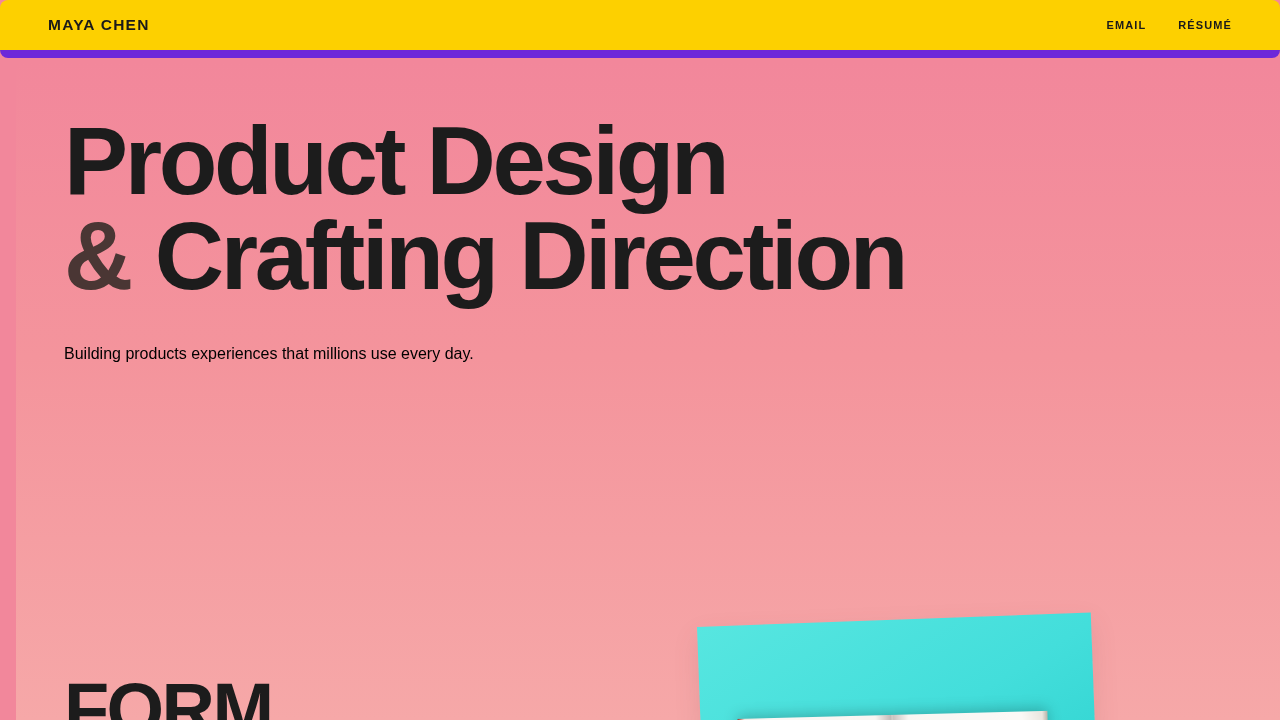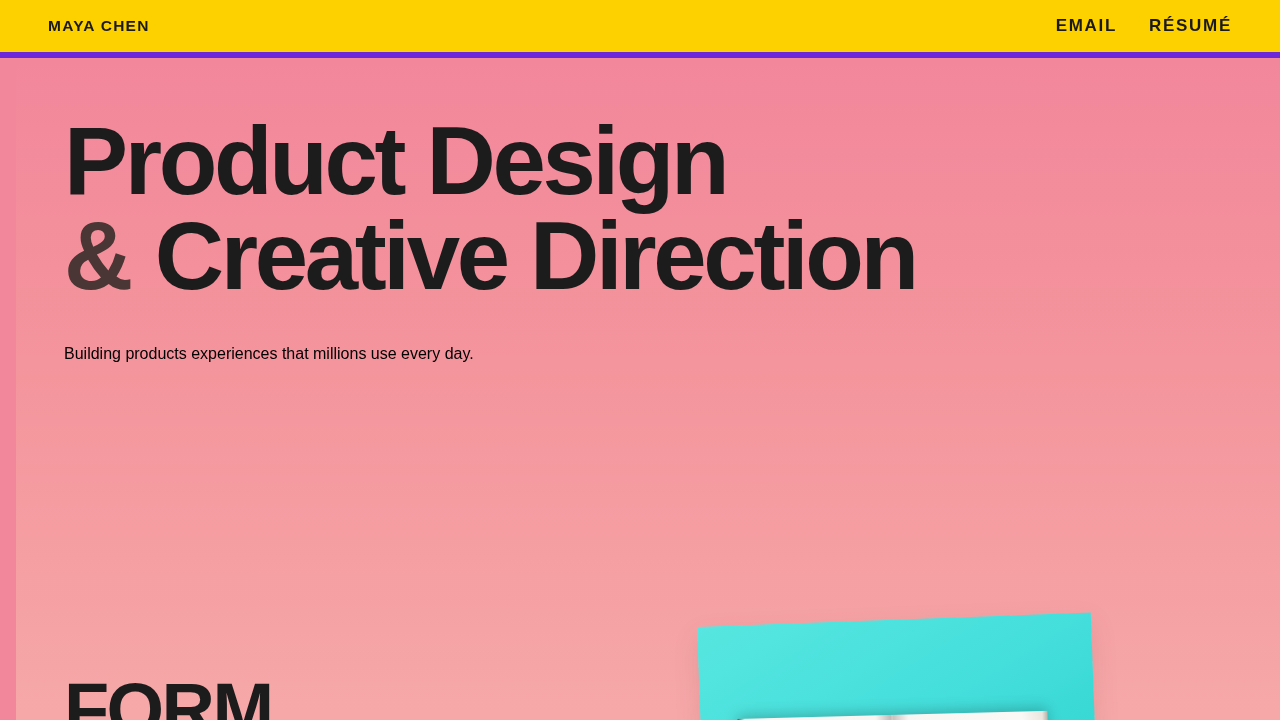--- a/index.html
+++ b/index.html
@@ -11,32 +11,33 @@
   }
 
   
   .page { position:relative; width:1280px; height:720px; overflow:hidden; }
 
   
   .site-header{
     position:relative; z-index:30;
     height:58px; width:100%;
     background:#fdd000;
-    border-bottom:6px solid #6d28d9;
+    border-bottom:8px solid #6d28d9;
     display:flex; align-items:center; justify-content:space-between;
     padding:0 48px 0 48px;
+    border-radius:8px;
   }
   .brand{
     font-size:15.5px; font-weight:bold; letter-spacing:0.08em;
     color:#1a1a1a; text-transform:uppercase; white-space:nowrap;
     cursor:pointer;
   }
   .nav{ display:flex; align-items:center; gap:32px; }
   .nav-link{
-    font-size:17px; font-weight:bold; letter-spacing:0.1em;
+    font-size:11px; font-weight:bold; letter-spacing:0.1em;
     color:#1a1a1a; text-transform:uppercase; text-decoration:none;
     white-space:nowrap; cursor:pointer;
   }
 
   
   .hero{
     position:absolute; top:61px; left:16px;
     width:1280px; height:659px;
     background:linear-gradient(to bottom,#f2879b 0%,#f4949c 45%,#f6a8a8 100%);
     overflow:hidden;
@@ -118,21 +119,21 @@
       <a class="nav-link" href="#">EMAIL</a>
       <a class="nav-link" href="#">RÉSUMÉ</a>
     </nav>
   </header>
 
   <section class="hero">
     <div class="hero-inner">
 
       <h1 class="headline">
         <div>Product Design</div>
-        <div><span class="amp">&amp;</span> <span>Creative Direction</span></div>
+        <div><span class="amp">&amp;</span> <span>Crafting Direction</span></div>
       </h1>
 
       <p class="subtitle">
         </p>
         <div>Building products experiences that millions use every day.</div>
       <p></p>
     </div>
 
     <h2 class="section-heading">FORM</h2>
 

